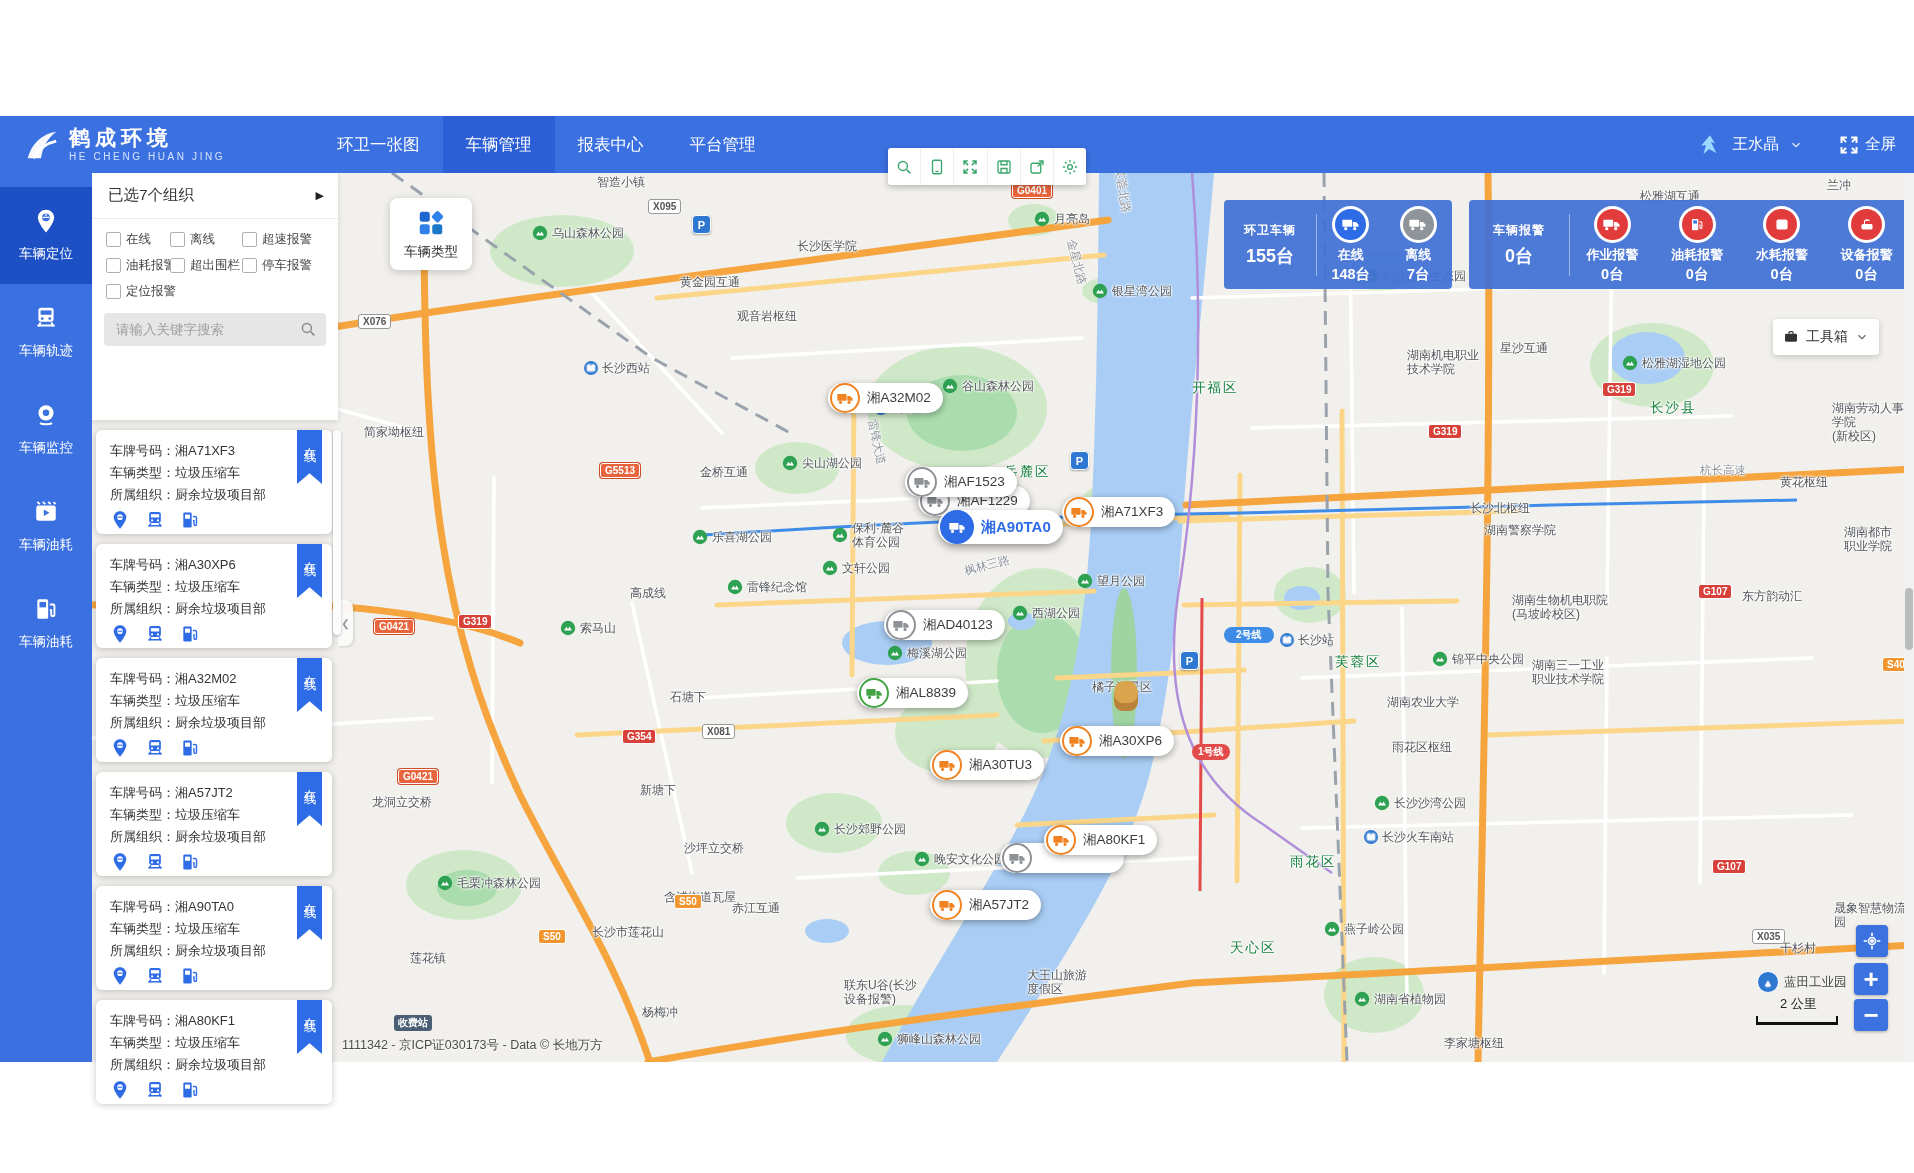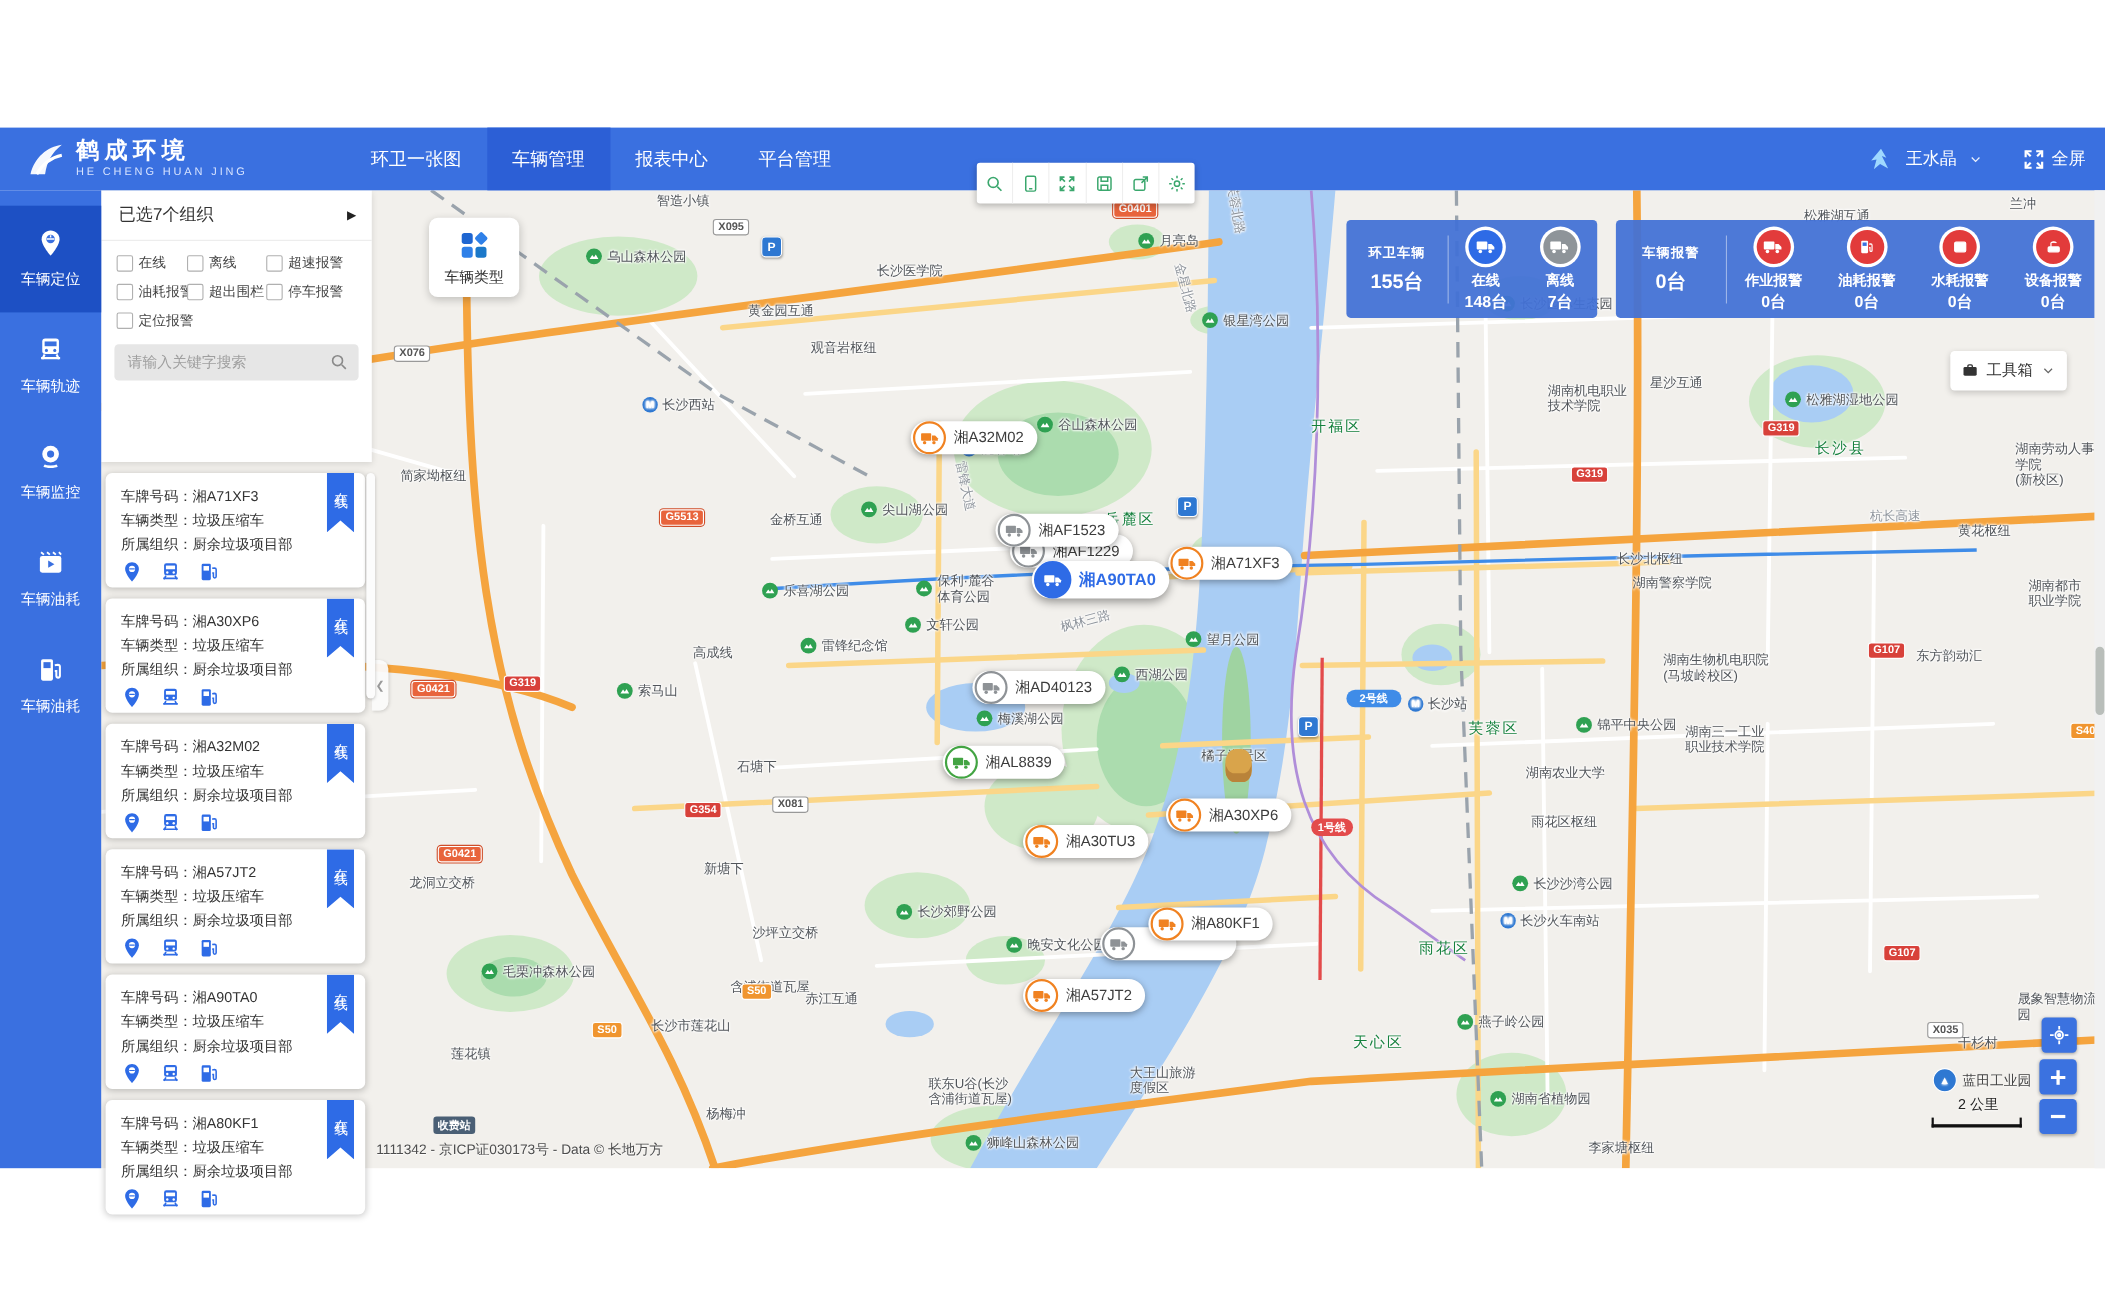--- a/index.html
+++ b/index.html
@@ -310,21 +310,21 @@
               <circle cx="10" cy="10" r="9" fill="#2fa152"></circle>
               <path d="M5 13l3-4.5 2 2.6 2-3.1 3 5z" fill="#fff"></path>
             </svg></span><span>湖南省植物园</span></div>
         <div class="mlabel place" style="left: 1352px; top: 863px;"><span>李家塘枢纽</span></div>
         <div class="mlabel place" style="left: 1742px; top: 728px;"><span>晟象智慧物流园</span></div>
         <div class="mlabel place" style="left: 1688px; top: 768px;"><span>干杉村</span></div>
         <div class="mlabel district" style="left: 1138px; top: 768px;"><span>天心区</span></div>
         <div class="mlabel place" style="left: 935px; top: 795px;"><span>大王山旅游
 度假区</span></div>
         <div class="mlabel place" style="left: 752px; top: 805px;"><span>联东U谷(长沙
-含浦街道瓦屋)</span></div>
+设备报警)</span></div>
         <div class="mlabel park" style="left: 785px; top: 858px;"><span class="parkdot"><svg viewBox="0 0 20 20">
               <circle cx="10" cy="10" r="9" fill="#2fa152"></circle>
               <path d="M5 13l3-4.5 2 2.6 2-3.1 3 5z" fill="#fff"></path>
             </svg></span><span>狮峰山森林公园</span></div>
         <div class="mlabel place" style="left: 550px; top: 832px;"><span>杨梅冲</span></div>
         <div class="mlabel place" style="left: 318px; top: 778px;"><span>莲花镇</span></div>
         <div class="mlabel place" style="left: 500px; top: 752px;"><span>长沙市莲花山</span></div>
         <div class="mlabel place" style="left: 640px; top: 728px;"><span>赤江互通</span></div>
         <div class="mlabel place" style="left: 572px; top: 717px;"><span>含浦街道瓦屋</span></div>
         <div class="mlabel place" style="left: 592px; top: 668px;"><span>沙坪立交桥</span></div>

